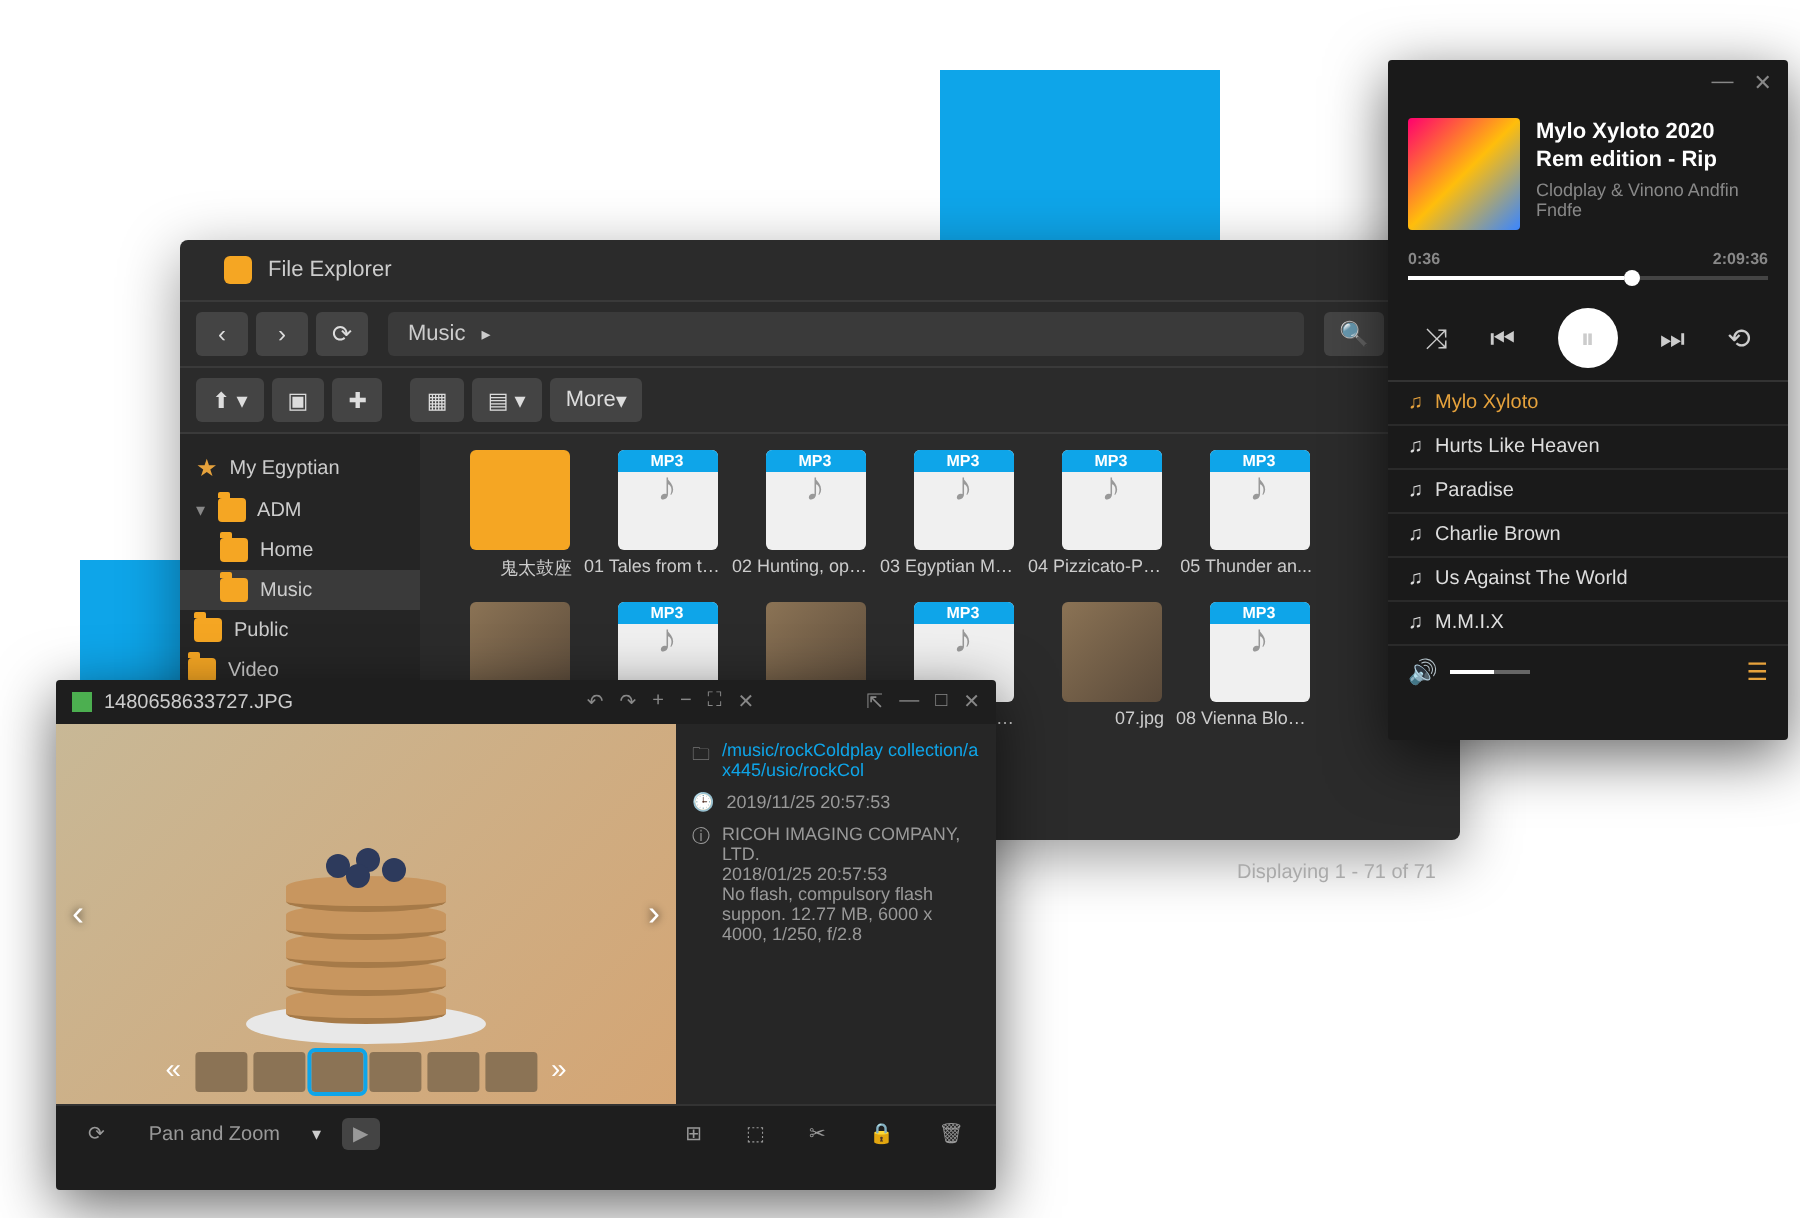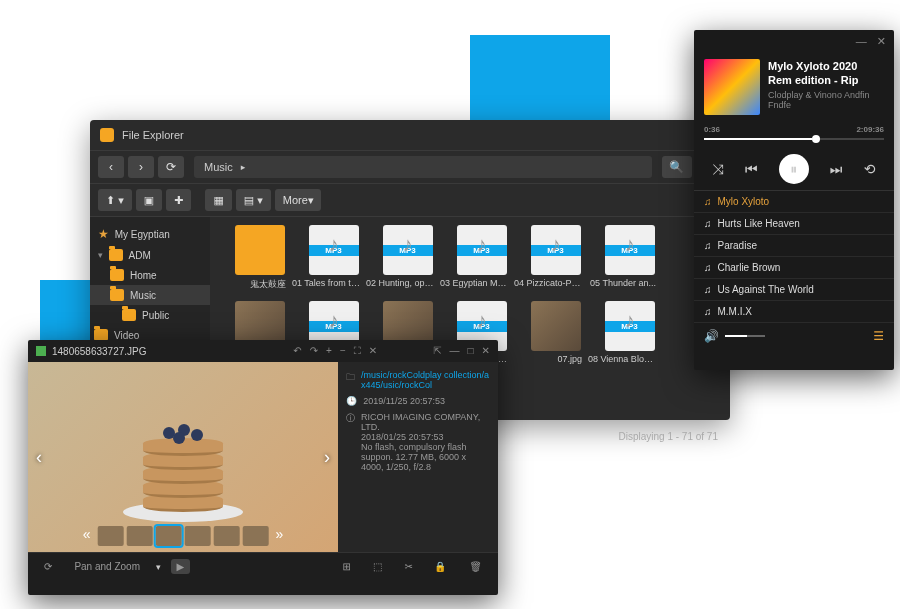--- a/index.html
+++ b/index.html
@@ -3,37 +3,37 @@
 <meta charset="utf-8">
 <style>
 *{box-sizing:border-box;margin:0;padding:0;font-family:"Segoe UI",Arial,sans-serif;}
 body{width:900px;height:609px;background:#fff;position:relative;overflow:hidden;}
 .blue-sq{position:absolute;background:#0ea5e9;}
 #bq1{width:140px;height:140px;left:470px;top:35px;}
 #bq2{width:120px;height:180px;left:40px;top:280px;}
 
 
 .fe{position:absolute;left:90px;top:120px;width:640px;height:300px;background:#2b2b2b;color:#ccc;font-size:11px;border-radius:4px;box-shadow:0 8px 30px rgba(0,0,0,.4);}
-.fe-title{display:flex;align-items:center;padding:8px 10px;border-bottom:1px solid #3a3a3a;}
+.fe-title{display:flex;align-items:center;padding:8px 22px;border-bottom:1px solid #3a3a3a;}
 .fe-title .ico{width:14px;height:14px;background:#f5a623;border-radius:3px;margin-right:8px;}
 .fe-nav{display:flex;align-items:center;padding:5px 8px;gap:4px;border-bottom:1px solid #3a3a3a;}
 .nbtn{background:#444;color:#ddd;border:none;width:26px;height:22px;border-radius:3px;display:flex;align-items:center;justify-content:center;cursor:pointer;font-size:12px;}
 .fe-bread{background:#3a3a3a;height:22px;flex:1;display:flex;align-items:center;padding:0 10px;border-radius:3px;margin-left:6px;margin-right:6px;}
 .fe-toolbar{display:flex;align-items:center;padding:5px 8px;gap:4px;border-bottom:1px solid #3a3a3a;}
 .tbtn{background:#444;color:#ddd;border:none;padding:4px 8px;height:22px;border-radius:3px;display:flex;align-items:center;cursor:pointer;font-size:11px;}
 .fe-body{display:flex;height:calc(100% - 90px);}
 .sidebar{width:120px;background:#252525;padding:6px 0;overflow:hidden;}
 .sb-item{display:flex;align-items:center;padding:4px 8px;gap:6px;cursor:pointer;font-size:10px;}
 .sb-item:hover,.sb-item.act{background:#3a3a3a;}
 .fico{width:14px;height:12px;background:#f5a623;border-radius:2px;position:relative;flex-shrink:0;}
 .fico::before{content:'';position:absolute;top:-3px;left:0;width:6px;height:3px;background:#f5a623;border-radius:1px 1px 0 0;}
 .star{color:#e6a23c;font-size:12px;flex-shrink:0;}
 .grid{flex:1;display:flex;flex-wrap:wrap;padding:8px;gap:10px 6px;overflow:hidden;align-content:flex-start;}
 .tile{width:68px;display:flex;flex-direction:column;align-items:center;cursor:pointer;}
-.thumb{width:50px;height:50px;background:#f0f0f0;border-radius:3px;display:flex;flex-direction:column;align-items:center;justify-content:center;position:relative;overflow:hidden;margin-left:15px;}
+.thumb{width:50px;height:50px;background:#f0f0f0;border-radius:3px;display:flex;flex-direction:column;align-items:center;justify-content:flex-start;position:relative;overflow:hidden;margin-left:15px;}
 .thumb.mp3::before{content:'♪';position:absolute;top:8px;font-size:20px;color:#999;}
 .thumb.mp3 .tag{background:#0ea5e9;color:#fff;font-size:8px;font-weight:bold;padding:1px 4px;width:100%;text-align:center;}
 .thumb.img{background:linear-gradient(135deg,#8b7355,#5a4a3a);}
 .thumb.fld{background:#f5a623;}
 .tname{font-size:9px;margin-top:3px;text-align:right;white-space:nowrap;overflow:hidden;text-overflow:ellipsis;width:68px;}
 .fe-status{position:absolute;right:12px;bottom:-22px;font-size:10px;color:#aaa;}
 
 
 .mp{position:absolute;right:6px;top:30px;width:200px;height:340px;background:#1a1a1a;color:#ddd;font-size:11px;box-shadow:0 8px 30px rgba(0,0,0,.6);border-radius:2px;}
 .mp-win{display:flex;justify-content:flex-end;gap:10px;padding:5px 8px;color:#888;font-size:11px;}
@@ -121,21 +121,21 @@
           <span>ADM</span>
         </div>
       <div class="sb-item" style="padding-left:20px">
           <span class="fico"></span>
           <span>Home</span>
         </div>
       <div class="sb-item act" style="padding-left:20px">
           <span class="fico"></span>
           <span>Music</span>
         </div>
-      <div class="sb-item" style="padding-left:32px">
+      <div class="sb-item" style="padding-left:7px">
           <span class="fico"></span>
           <span>Public</span>
         </div>
       <div class="sb-item" style="padding-left:4px">
           <span class="fico"></span>
           <span>Video</span>
         </div>
       <div class="sb-item" style="padding-left:20px">
           <span class="fico"></span>
           <span>Web</span>

